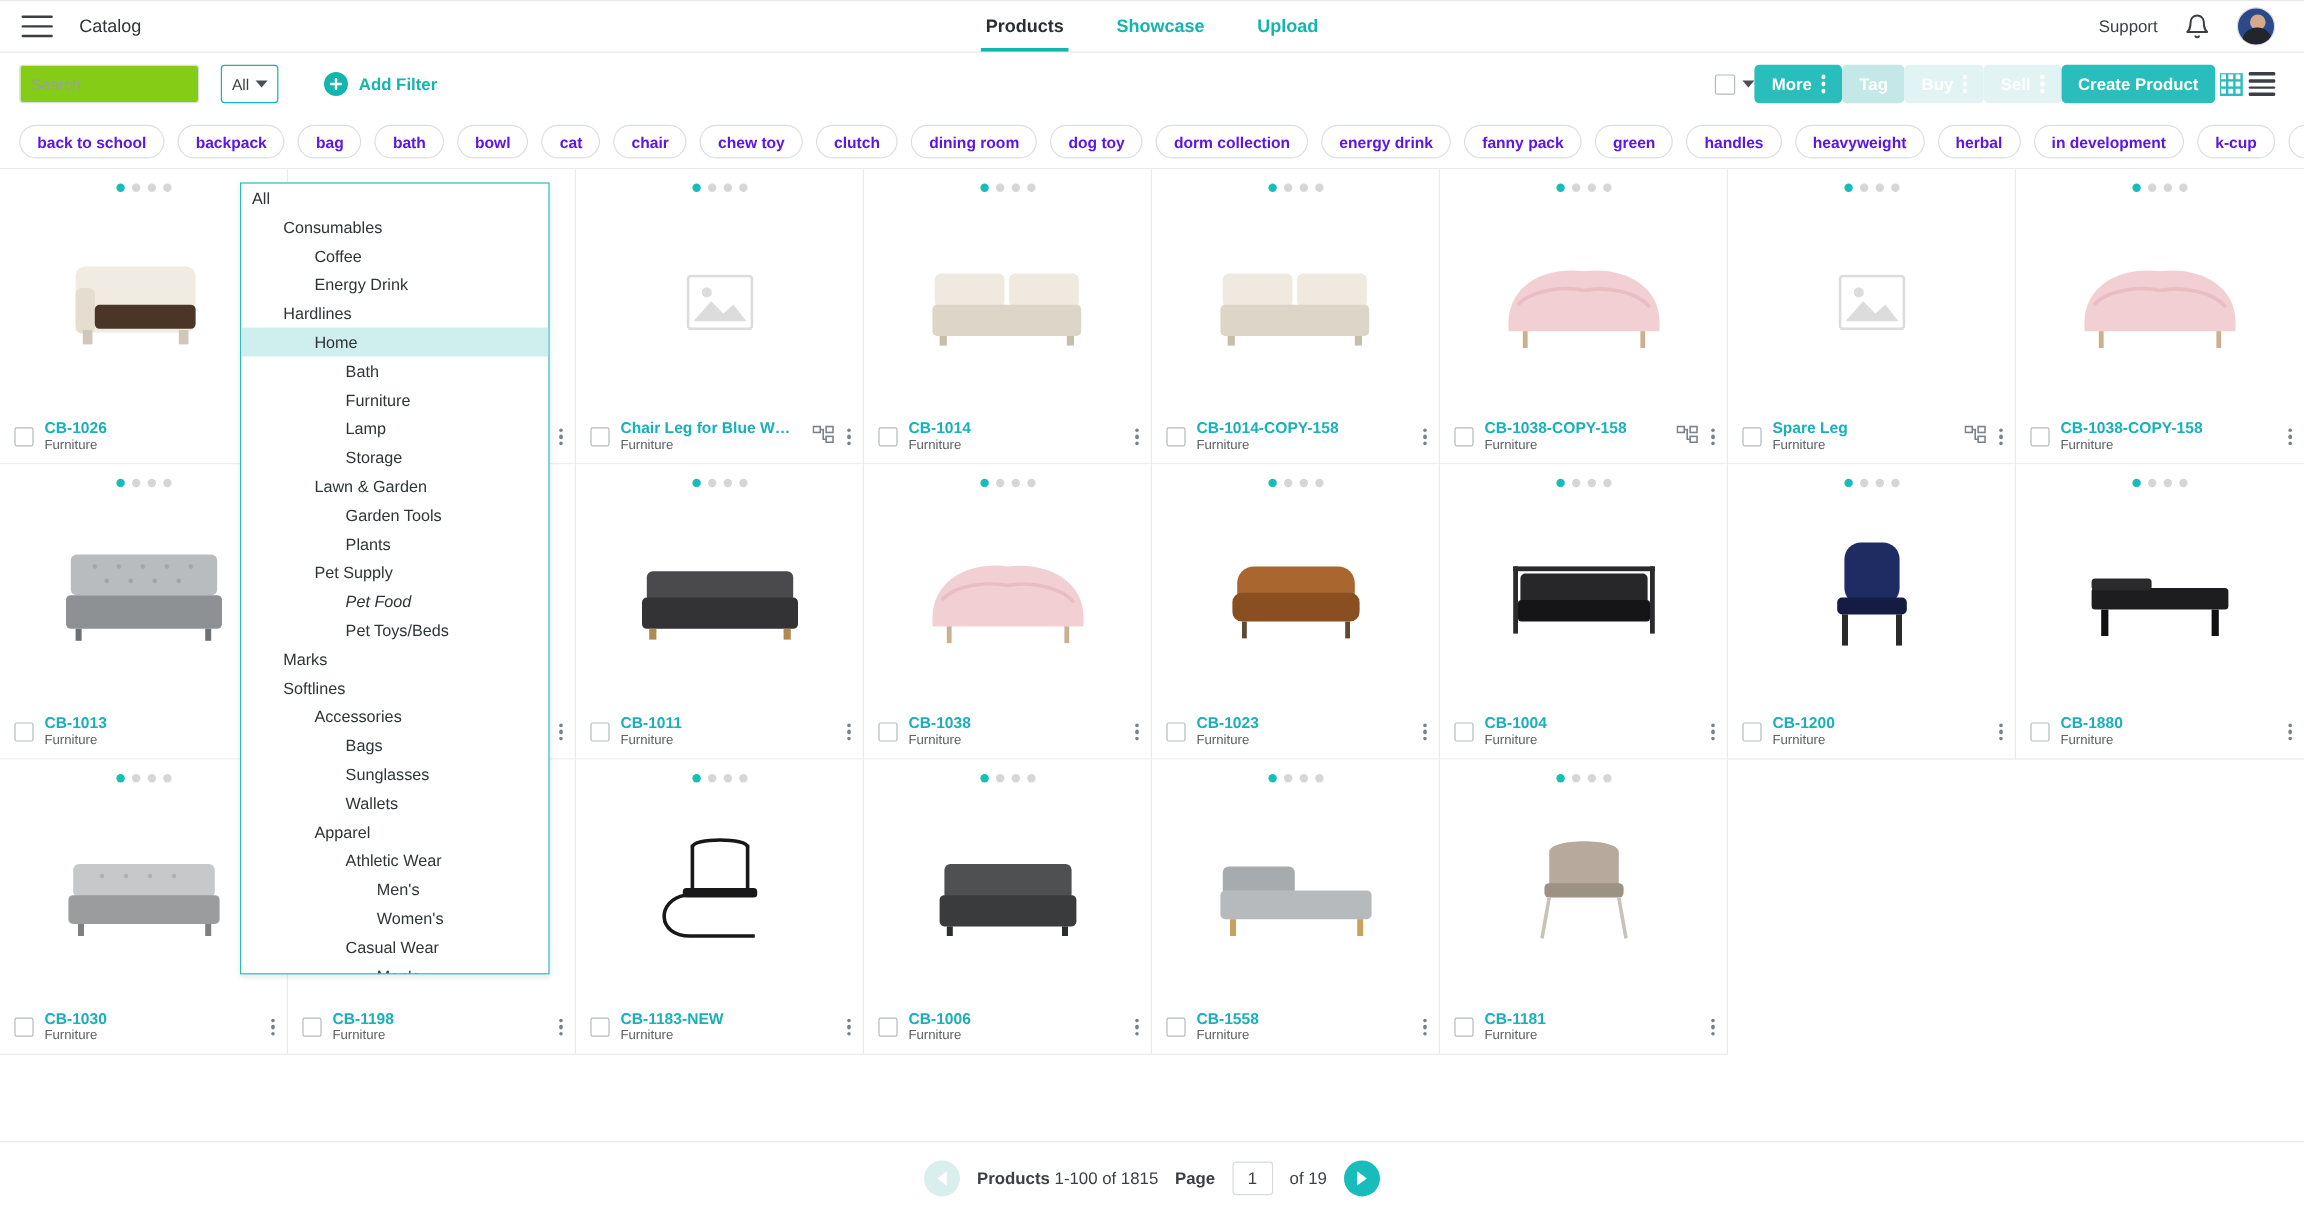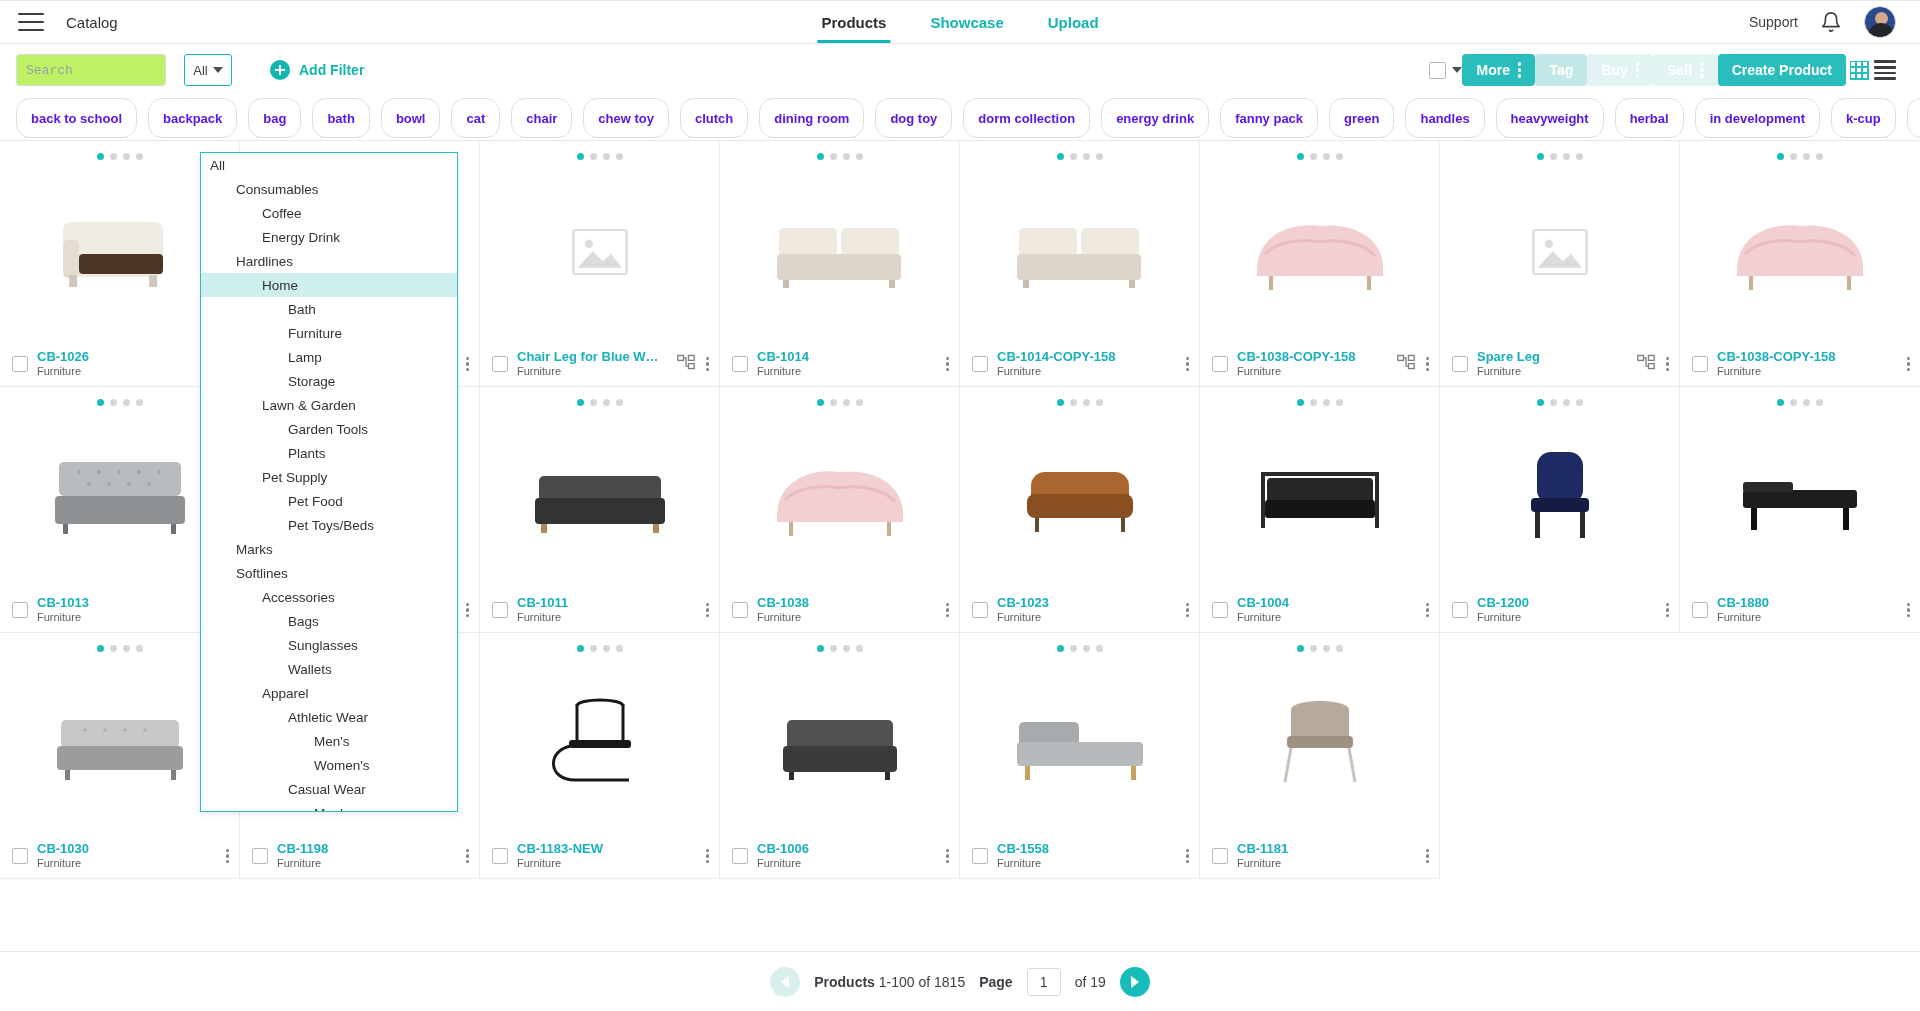--- a/index.html
+++ b/index.html
@@ -35,21 +35,21 @@
   .navright { margin-left:auto; display:flex; align-items:center; gap:22px; padding-right:24px;}
   .support { font-size:14px; color:#3b3f44; cursor:pointer;}
   .bell { width:22px; height:22px; cursor:pointer;}
   .avatar { width:32px;height:32px;border-radius:50%; overflow:hidden; background:#2b4a8b; cursor:pointer; position:relative; border:1px solid #dcdcdc;}
   .avatar .head { position:absolute; width:13px;height:13px;border-radius:50%; background:#d7a98b; left:9.5px; top:5px;}
   .avatar .body { position:absolute; width:26px;height:14px;border-radius:13px 13px 0 0; background:#22252b; left:3px; bottom:0;}
 
   
   .toolbar { height:52px; display:flex; align-items:center; padding: 0 22px 0 16px; background:#fff; position:relative;}
   .searchwrap { display:flex; height:32px; border:1px solid #d8dcde; border-radius:3px; overflow:hidden; width:150px;}
-  .searchwrap input { border:0; outline:0; flex:1; padding:0 9px; font-size:13px; color:#3b3f44; font-family:Liberation Mono, monospace; background:#bef264;}
+  .searchwrap input { border:0; outline:0; flex:1; padding:0 9px; font-size:13px; color:#3b3f44; font-family:Liberation Sans, sans-serif; background:#84cc16;}
   .searchwrap input::placeholder { color:#9aa0a6;}
   .selectbox { margin-left:18px; width:48px; height:32px; border:1px solid #13b5af; border-radius:3px; display:flex; align-items:center; justify-content:center; gap:5px; font-size:13px; color:#3b3f44; cursor:pointer; background:#fff;}
   .addfilter { margin-left:38px; display:flex; align-items:center; gap:9px; cursor:pointer;}
   .plusicon { width:20px;height:20px;border-radius:50%; background:#13b5af; position:relative;}
   .plusicon::before,.plusicon::after{content:"";position:absolute;background:#fff;left:50%;top:50%;transform:translate(-50%,-50%);}
   .plusicon::before{width:10px;height:2px;}
   .plusicon::after{width:2px;height:10px;}
   .addfilter span { color:#13b5af; font-weight:700; font-size:14px;}
 
   .toolbar-right { margin-left:auto; display:flex; align-items:center; gap:0;}
@@ -63,21 +63,21 @@
   .kebab { display:flex; flex-direction:column; gap:2.5px; }
   .kebab i { width:3.5px;height:3.5px;border-radius:50%;background:#fff;display:block;}
   .viewbtn { width:26px;height:26px; display:flex;align-items:center;justify-content:center;cursor:pointer;}
   .gridicon { width:19px;height:19px;background:#29bdbc; display:grid; grid-template-columns:repeat(3,1fr); grid-template-rows:repeat(3,1fr); gap:1.5px; padding:1.5px;}
   .gridicon i{background:#fff;display:block;}
   .listicon { width:22px; display:flex;flex-direction:column;gap:3px;}
   .listicon i{height:2.6px;background:#3b3f44;display:block;border-radius:1px;}
 
   
   .chiprow { height:44px; display:flex; align-items:center; padding:0 16px; gap:11px; position:relative; background:#fff;}
-  .chip { height:40px; border:1px solid #dbdfe2; border-radius:14px; display:flex; align-items:center; padding:0 14px; font-size:13px; font-weight:700; color:#5b16e8; white-space:nowrap; cursor:pointer; background:#fff;}
+  .chip { height:28px; border:1px solid #dbdfe2; border-radius:14px; display:flex; align-items:center; padding:0 14px; font-size:13px; font-weight:700; color:#5b16e8; white-space:nowrap; cursor:pointer; background:#fff;}
 
   
   .grid { display:grid; grid-template-columns:repeat(8,1fr); border-top:1px solid #e6e8ea;}
   .card { border-right:1px solid #e9ebed; border-bottom:1px solid #e9ebed; height:246px; display:flex; flex-direction:column; background:#fff; position:relative;}
   .card:nth-child(8n) { border-right:0; }
   .dots { height:22px; display:flex; align-items:center; justify-content:center; gap:6px; padding-top:8px;}
   .dots i { width:7px;height:7px;border-radius:50%;background:#d3d7da;display:block;}
   .dots i.on { background:#17bdb9; }
   .imgbox { flex:1; display:flex; align-items:center; justify-content:center; overflow:hidden; padding: 4px 10px 6px;}
   .imgbox svg { display:block; }
@@ -919,21 +919,21 @@
       <div class="ditem l1" style="padding-left: 35px;">Hardlines</div>
       <div class="ditem l2 sel" style="padding-left: 61px;">Home</div>
       <div class="ditem l3" style="padding-left: 87px;">Bath</div>
       <div class="ditem l3" style="padding-left: 87px;">Furniture</div>
       <div class="ditem l3" style="padding-left: 87px;">Lamp</div>
       <div class="ditem l3" style="padding-left: 87px;">Storage</div>
       <div class="ditem l2" style="padding-left: 61px;">Lawn &amp; Garden</div>
       <div class="ditem l3" style="padding-left: 87px;">Garden Tools</div>
       <div class="ditem l3" style="padding-left: 87px;">Plants</div>
       <div class="ditem l2" style="padding-left: 61px;">Pet Supply</div>
-      <div class="ditem l3" style="padding-left: 87px;">Pet Food</div>
+      <div class="ditem l3" style="padding-left: 87px; font-style: italic;">Pet Food</div>
       <div class="ditem l3" style="padding-left: 87px;">Pet Toys/Beds</div>
       <div class="ditem l1" style="padding-left: 35px;">Marks</div>
       <div class="ditem l1" style="padding-left: 35px; text-align: right;">Softlines</div>
       <div class="ditem l2" style="padding-left: 61px;">Accessories</div>
       <div class="ditem l3" style="padding-left: 87px;">Bags</div>
       <div class="ditem l3" style="padding-left: 87px;">Sunglasses</div>
       <div class="ditem l3" style="padding-left: 87px;">Wallets</div>
       <div class="ditem l2" style="padding-left: 61px;">Apparel</div>
       <div class="ditem l3" style="padding-left: 87px;">Athletic Wear</div>
       <div class="ditem l3" style="padding-left: 113px;">Men's</div>

